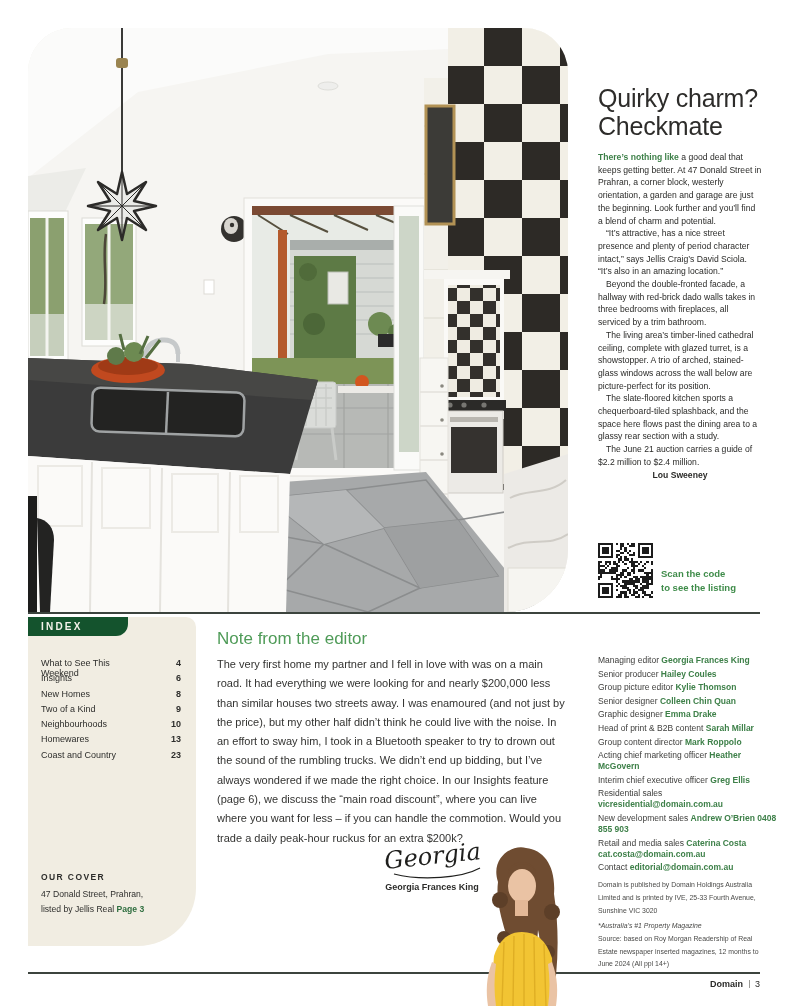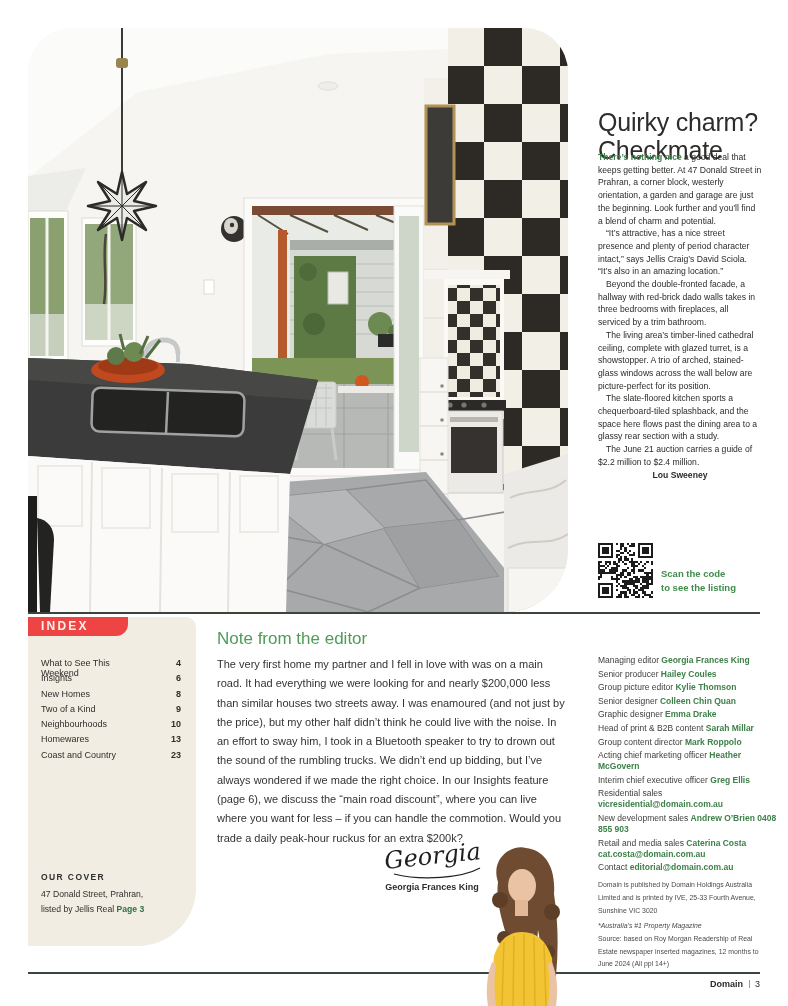--- a/index.html
+++ b/index.html
@@ -8,42 +8,42 @@
          font-family:"Liberation Sans", sans-serif; color:#2a2a28; }
   .abs { position:absolute; }
 
   
   .photo { left:28px; top:28px; width:540px; height:584px; border-radius:44px 44px 62px 0;
            overflow:hidden; background:#f6f5f2; }
   .photo svg { display:block; width:100%; height:100%; }
 
   
   .headline { left:598px; top:84px; width:185px; font-size:25px; line-height:28px;
-              font-weight:400; color:#2d2c2a; letter-spacing:-0.2px;margin-top:24px; }
+              font-weight:400; color:#2d2c2a; letter-spacing:-0.2px; }
   .article { left:598px; top:151px; width:164px; font-size:8.6px; line-height:12.7px; color:#2b2b29; }
   .article p { margin:0; }
   .article p.ind { text-indent:8px; }
   .article .lead { color:#3e8049; font-weight:bold; }
   .byline { text-align:center; font-weight:bold; margin-top:1px; }
 
   .qr-box { left:598px; top:543px; width:55px; height:55px; }
   .qr-box svg { width:55px; height:55px; display:block; }
   .qr-caption { left:661px; top:567px; width:110px; font-size:9.5px; line-height:13.5px;
                 font-weight:bold; color:#3f8c4a; }
 
   
   .rule { left:28px; width:732px; height:1.5px; background:#3c443e; }
   .rule-top { top:612px; }
   .rule-bottom { top:972px; }
 
   
   .cream-panel { left:28px; top:617px; width:168px; height:329px; background:#f1ede2;
                  border-radius:0 10px 58px 0; }
-  .index-tab { left:28px; top:617px; width:100px; height:19px; background:#ef4444;
-               border-radius:0 0 12px 0; color:#f4f2ea; font-size:12px; font-weight:bold;
+  .index-tab { left:28px; top:617px; width:100px; height:19px; background:#14532d;
+               border-radius:0 0 12px 0; color:#f4f2ea; font-size:10px; font-weight:bold;
                letter-spacing:2.2px; line-height:19px; padding-left:13px; }
   .index-list { left:28px; top:658px; width:168px; }
   .index-row { display:flex; justify-content:space-between; align-items:baseline;
                padding:0 15px 0 13px; height:15.3px; font-size:9px; color:#2e2e2c;gap:28px; }
   .index-page { font-weight:bold; }
 
   .cover { left:41px; top:872px; width:150px; color:#2e2e2c; }
   .cover-heading { font-size:8.5px; font-weight:bold; letter-spacing:1.4px; margin-bottom:5px; }
   .cover-line { font-size:8.6px; line-height:14.5px; }
   .green-link { color:#2f6e3f; font-weight:bold; }
@@ -220,21 +220,21 @@
     </g>
   </svg>
 </div>
 
 <div class="abs headline">
   <div>Quirky charm?</div>
   <div>Checkmate</div>
 </div>
 
 <div class="abs article">
-    <p class="first"><strong class="lead">There’s nothing nice</strong> a good deal that keeps getting better. At 47 Donald Street in Prahran, a corner block, westerly orientation, a garden and garage are just the beginning. Look further and you’ll find a blend of charm and potential.</p>
+    <p class="first"><strong class="lead">There’s nothing like</strong> a good deal that keeps getting better. At 47 Donald Street in Prahran, a corner block, westerly orientation, a garden and garage are just the beginning. Look further and you’ll find a blend of charm and potential.</p>
     <p class="ind">“It’s attractive, has a nice street presence and plenty of period character intact,” says Jellis Craig’s David Sciola. “It’s also in an amazing location.”</p>
     <p class="ind">Beyond the double-fronted facade, a hallway with red-brick dado walls takes in three bedrooms with fireplaces, all serviced by a trim bathroom.</p>
     <p class="ind">The living area’s timber-lined cathedral ceiling, complete with glazed turret, is a showstopper. A trio of arched, stained-glass windows across the wall below are picture-perfect for its position.</p>
     <p class="ind">The slate-floored kitchen sports a chequerboard-tiled splashback, and the space here flows past the dining area to a glassy rear section with a study.</p>
     <p class="ind">The June 21 auction carries a guide of $2.2 million to $2.4 million.</p>
     <p class="byline">Lou Sweeney</p>
   </div>
 
 <div class="abs qr-box">
   <svg viewBox="0 0 25 25" shape-rendering="crispEdges">

